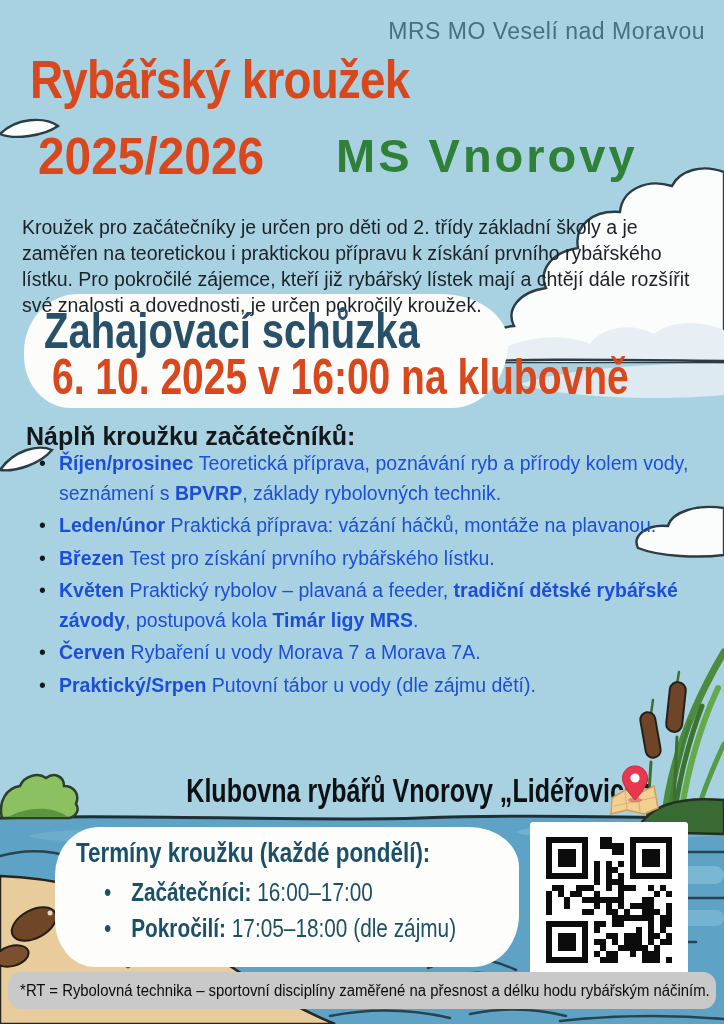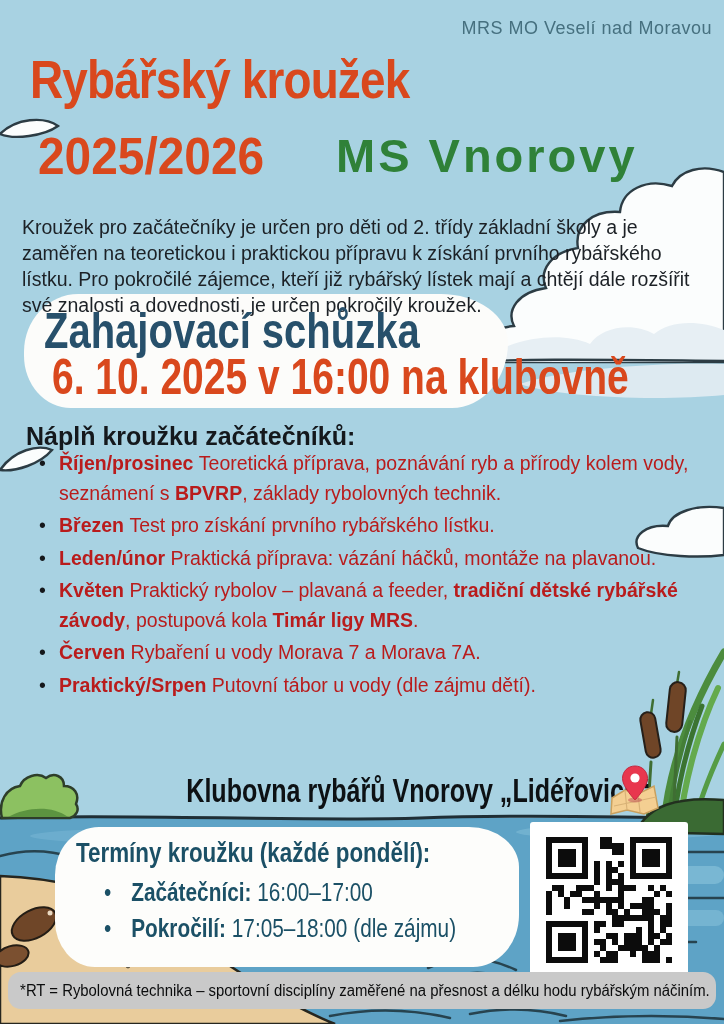--- a/index.html
+++ b/index.html
@@ -2,41 +2,41 @@
 <html lang="cs" style="--sky: #a8d2e2; --water: #5ea3c6; --sand: #e9cc9c; --orange: #d9481d; --green: #2f8138; --heading: #27506b; --times: #1b5066; --ink: #1c2126; --org: #46707f; --footer-bg: #c9c9c9;"><head>
 <meta charset="utf-8">
 <style>
   html,body{margin:0;padding:0;}
   body{width:724px;height:1024px;overflow:hidden;font-family:"Liberation Sans",sans-serif;}
   .poster{position:relative;width:724px;height:1024px;overflow:hidden;background:var(--sky,#a8d2e2);}
   .poster > svg.scene{position:absolute;inset:0;z-index:0;}
   .layer{position:absolute;z-index:2;}
 
   
-  .org{top:18px;right:12px;font-size:18px;letter-spacing:.5px;color:var(--org,#46707f);}
+  .org{top:18px;right:19px;font-size:23px;letter-spacing:.5px;color:var(--org,#46707f);}
   .title{top:48px;left:30px;font-size:54px;font-weight:bold;color:var(--orange,#d9481d);
          transform:scaleX(.85);transform-origin:left top;letter-spacing:-1px;}
   .season{top:126px;left:38px;font-size:52px;font-weight:bold;color:var(--orange,#d9481d);
           transform:scaleX(.92);transform-origin:left top;}
   .club{top:128px;left:336px;font-size:47px;font-weight:bold;color:var(--green,#2f8138);letter-spacing:3px;text-align:center;}
 
   
   .intro{top:194px;left:22px;width:682px;font-size:19.5px;line-height:26px;color:var(--ink,#1c2126);margin-top:20px;}
 
   
   .blob1{top:294px;left:24px;width:484px;height:114px;background:#fcfcfa;
          border-radius:58px 72px 60px 50px / 62px 52px 70px 56px;z-index:1;position:absolute;}
   .meet-head{top:306px;left:44px;font-size:50px;line-height:1;font-weight:bold;color:var(--heading,#27506b);
              transform:scaleX(.8);transform-origin:left top;}
   .meet-date{top:352px;left:52px;font-size:50px;line-height:1;font-weight:bold;color:var(--orange,#d9481d);
              transform:scaleX(.78);transform-origin:left top;white-space:nowrap;}
 
   
   .list-head{top:422px;left:26px;font-size:25px;font-weight:bold;color:#14181c;}
-  .schedule{top:449px;left:36px;width:656px;font-size:19.5px;line-height:29.5px;color:#b91c1c;
+  .schedule{top:449px;left:36px;width:656px;font-size:19.5px;line-height:29.5px;color:#1d4ed8;
             list-style:none;margin:0;padding:0;}
   .schedule li{position:relative;padding-left:23px;margin-bottom:3px;}
   .schedule li::before{content:"•";position:absolute;left:3px;top:0;color:#15181b;}
   .b{font-weight:bold}.i{font-style:italic}
 
   
   .venue{top:772px;left:0;width:724px;text-align:right;font-size:33px;font-weight:bold;color:#0d1114;}
   .venue span{display:inline-block;transform:scaleX(.76);transform-origin:center top;white-space:nowrap;}
   .map-icon{top:762px;left:608px;width:54px;height:56px;}
 
@@ -146,22 +146,22 @@
 
   <div class="blob1"></div>
   <div class="layer meet-head">Zahajovací schůzka</div>
   <div class="layer meet-date">
     <span>6. 10. 2025 v 16:00</span><span> na klubovně</span>
   </div>
 
   <div class="layer list-head">Náplň kroužku začátečníků:</div>
   <ul class="layer schedule">
       <li><span class="b ">Říjen/prosinec </span><span class="">Teoretická příprava, poznávání ryb a přírody kolem vody, seznámení s </span><span class="b ">BPVRP</span><span class="">, základy rybolovných technik.</span></li>
+      <li><span class="b ">Leden/únor </span><span class="">Praktická příprava: vázání háčků, montáže na plavanou.</span></li>
       <li><span class="b ">Březen </span><span class="">Test pro získání prvního rybářského lístku.</span></li>
-      <li><span class="b ">Leden/únor </span><span class="">Praktická příprava: vázání háčků, montáže na plavanou.</span></li>
       <li><span class="b ">Květen </span><span class="">Praktický rybolov – plavaná a feeder, </span><span class="b ">tradiční dětské rybářské závody</span><span class="">, postupová kola </span><span class="b ">Timár ligy MRS</span><span class="">.</span></li>
       <li><span class="b ">Červen </span><span class="">Rybaření u vody Morava 7 a Morava 7A.</span></li>
       <li><span class="b ">Praktický/Srpen </span><span class="">Putovní tábor u vody (dle zájmu dětí).</span></li>
     </ul>
 
   <div class="layer venue">
     <span>Klubovna rybářů Vnorovy „Lidéřovice“</span>
   </div>
   <svg class="layer map-icon" viewBox="0 0 54 56">
     <path d="M4,36 L17,28 L30,32 L46,24 L50,46 L36,52 L19,48 L3,52 Z" fill="#f4cf92" stroke="#c9a05e" stroke-width="1.5"></path>

